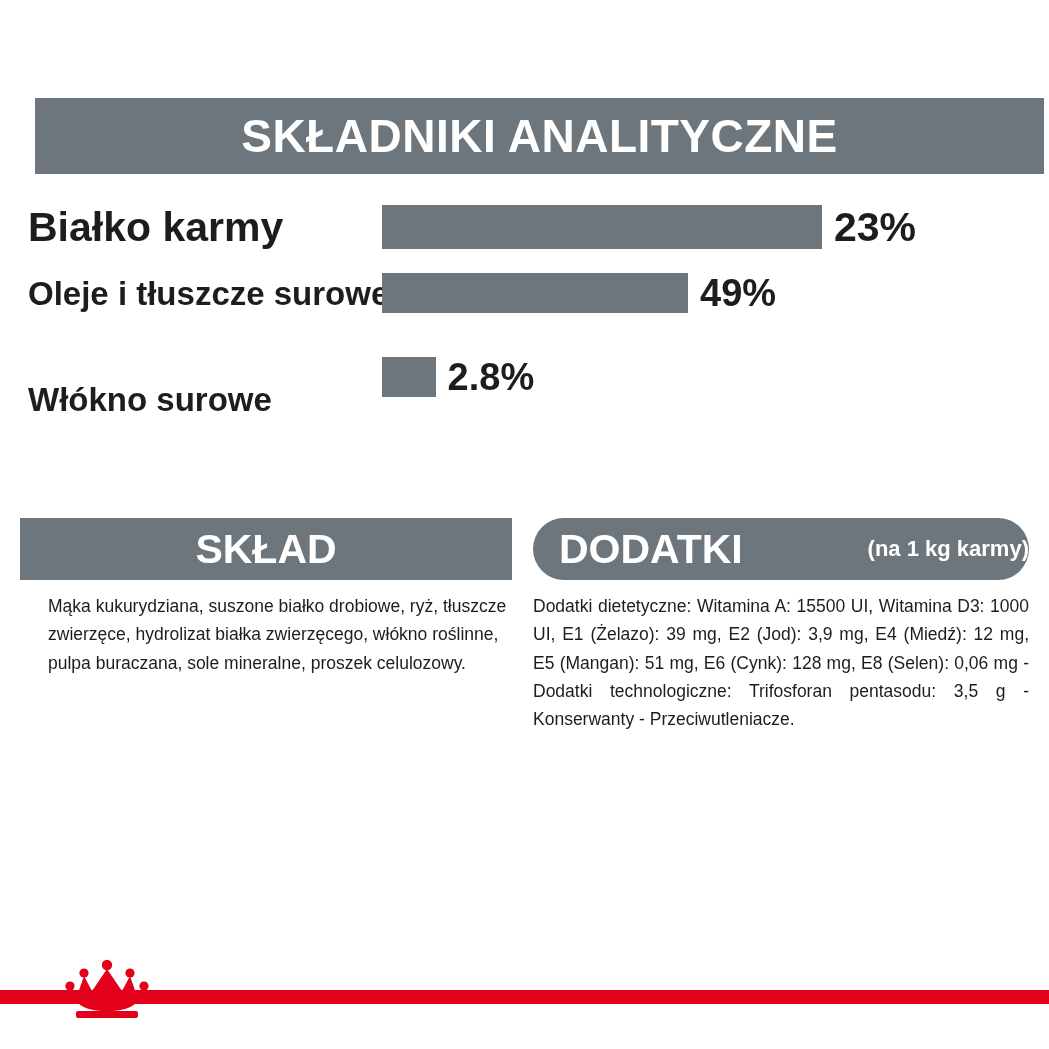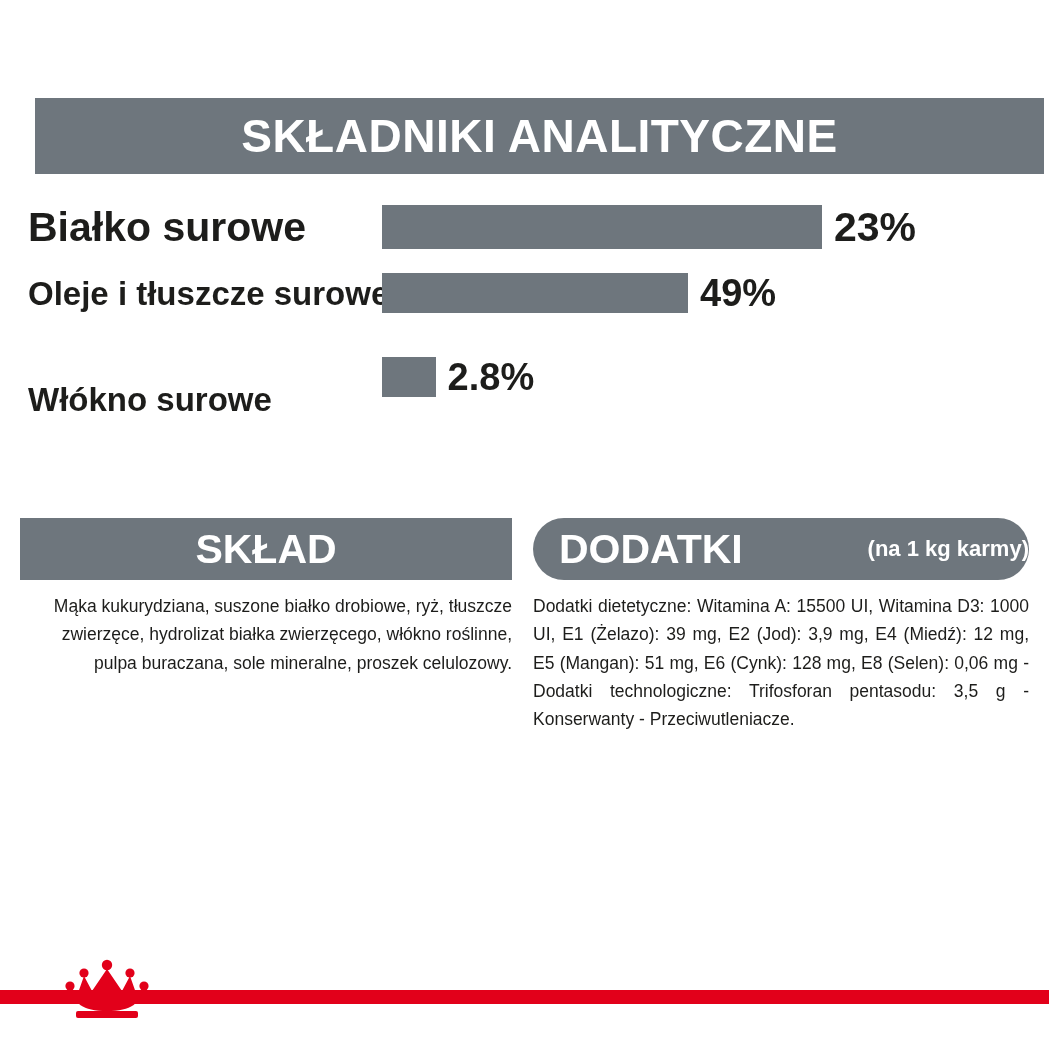--- a/index.html
+++ b/index.html
@@ -133,21 +133,21 @@
     margin-left: 9px;
     white-space: nowrap;
   }
 
   .col-body {
     margin-top: 12px;
     color: #1d1d1b;
     font-size: 17.5px;
     line-height: 1.62;
   }
-  .col-left .col-body { text-align: right; }
+  .col-left .col-body { text-align: left; margin-left: 28px; }
   .col-right .col-body { text-align: justify; }
 
   
   .bottom-bar {
     position: absolute;
     left: 0;
     right: 0;
     bottom: 45px;
     height: 14px;
     background: #e2001a;
@@ -165,21 +165,21 @@
 
 <div class="page">
 
   <div class="band-title">
     <span class="txt">SKŁADNIKI ANALITYCZNE</span>
   </div>
 
   <div class="chart">
 
     <div class="chart-row row0">
-      <div class="cat">Białko surowe</div>
+      <div class="cat">Białko karmy</div>
       <div class="barwrap">
         <div class="bar" style="width: 440px; background: rgb(110, 118, 125);"></div>
         <div class="val">23%</div>
       </div>
     </div>
 
     <div class="chart-row row1">
       <div class="cat">Oleje i tłuszcze surowe</div>
       <div class="barwrap">
         <div class="bar" style="width: 306.087px; background: rgb(110, 118, 125);"></div>

